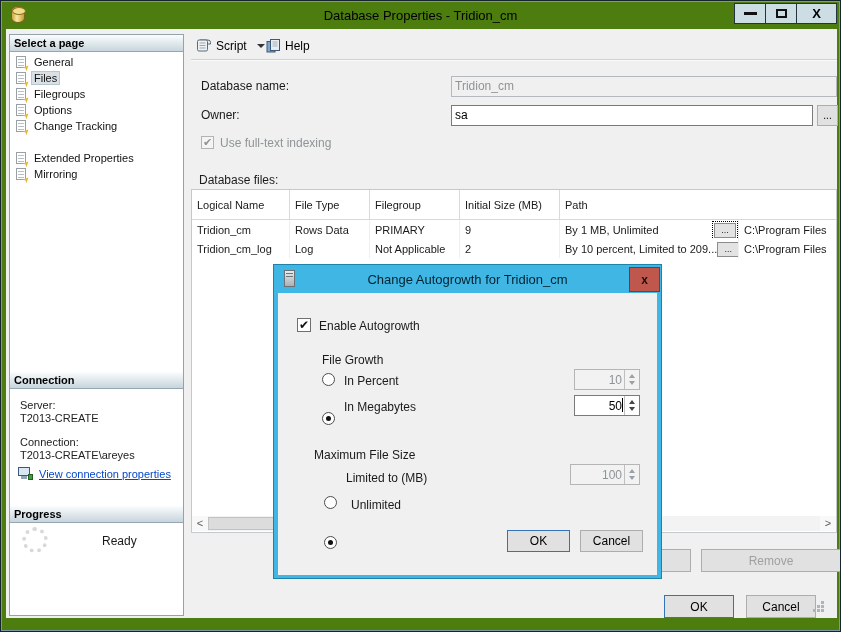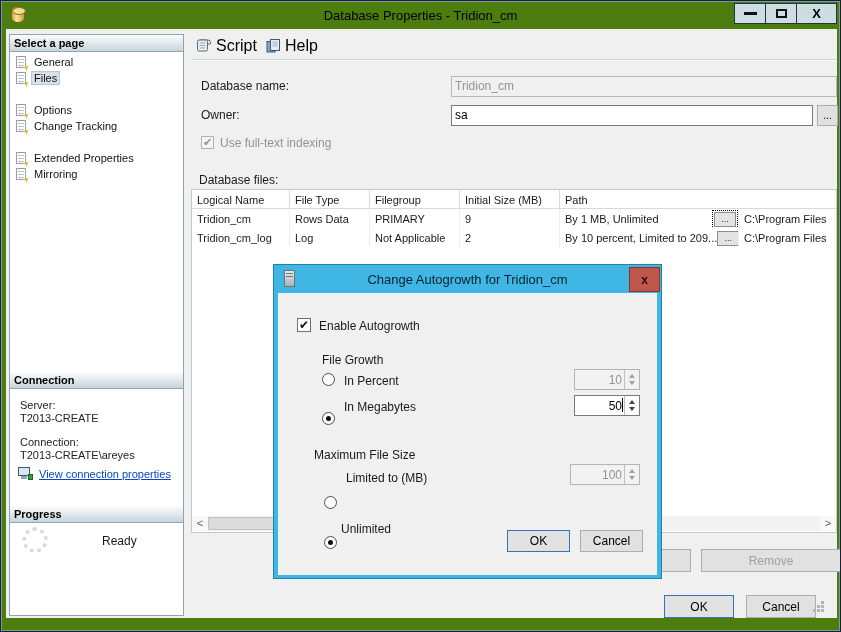--- a/index.html
+++ b/index.html
@@ -36,41 +36,41 @@
   .page-icon::after{content:"➤";position:absolute;right:-5px;bottom:-5px;color:#e6b93c;font-size:8px;
            transform:rotate(-45deg);}
   .mon-icon{width:15px;height:13px;position:relative;flex:none;}
   .mon-icon .scr{position:absolute;left:0;top:0;width:12px;height:9px;background:#d9e7f2;border:1px solid #3c5a77;}
   .mon-icon .std{position:absolute;left:3px;top:9px;width:6px;height:3px;background:#8fa6b8;}
   .mon-icon .plg{position:absolute;right:0;bottom:0;width:5px;height:6px;background:#3f9d3f;border:1px solid #226022;}
   .spin-ring{width:26px;height:26px;border:4px dotted #d9d9d9;border-radius:50%;}
   a.link{font-size:11px;color:#0646c8;text-decoration:underline;cursor:pointer;}
 
   
-  .tb-btn{display:flex;align-items:center;gap:4px;height:22px;padding:0 4px;font-size:16px;color:#000;}
+  .tb-btn{display:flex;align-items:center;gap:4px;height:22px;padding:0 4px;font-size:12px;color:#000;}
   .caret{width:0;height:0;border-left:4px solid transparent;border-right:4px solid transparent;
          border-top:4px solid #333;}
   .etch{border-top:1px solid #cdd2d5;border-bottom:1px solid #fafafa;height:2px;}
 
   
   .tbox{border:1px solid #7a7a7a;background:#fff;font-size:12px;color:#000;padding:2px 3px;}
   .tbox.disabled{background:#f0f0f0;border-color:#b5b9bd;color:#8f9496;}
   .btn{background:#e1e1e1;border:1px solid #adadad;font-size:12px;color:#000;display:flex;
        align-items:center;justify-content:center;}
   .btn.default{border-color:#3573b9;}
   .btn.disabled{color:#9f9f9f;}
   .cb{width:13px;height:13px;background:#fff;border:1px solid #707070;font-size:11px;line-height:11px;
       text-align:center;color:#111;}
   .cb.disabled{background:#f4f4f4;border-color:#b0b4b8;color:#8f9496;}
   .radio{width:13px;height:13px;border:1px solid #4d4d4d;border-radius:50%;background:#fff;position:relative;}
   .radio.sel::after{content:"";position:absolute;left:3px;top:3px;width:5px;height:5px;border-radius:50%;background:#111;}
 
   
   #files-box{left:185px;top:160px;width:646px;height:344px;background:#fff;border:1px solid #c4c9cc;}
-  .th-row{display:flex;height:19px;border-bottom:1px solid #d9d9d9;}
+  .th-row{display:flex;height:30px;border-bottom:1px solid #d9d9d9;}
   .td-row{display:flex;height:19px;align-items:center;}
   .cell{font-size:11px;color:#1a1a1a;padding:1px 0 0 5px;white-space:nowrap;overflow:hidden;display:flex;align-items:center;}
   .th-row .cell{border-right:1px solid #d9d9d9;}
   .td-row .cell{border-right:1px solid #efefef;height:100%;}
   .c0{width:98px;}.c1{width:80px;}.c2{width:90px;}.c3{width:100px;}.c4{width:179px;}.c5{width:97px;border-right:none!important;}
   .mini-browse{width:22px;height:15px;background:#e3e3e3;border:1px solid #8c8c8c;font-size:9px;
        line-height:12px;text-align:center;flex:none;margin-left:auto;margin-right:2px;}
   .mini-browse.focus{outline:1px dotted #000;outline-offset:1px;}
   
   .hscroll{position:absolute;left:0;bottom:1px;height:15px;width:100%;background:#f3f3f3;display:flex;align-items:center;}
@@ -130,20 +130,26 @@
             <i></i>
           </span>
         <span class="lab">General</span>
         </div>
       <div class="abs side-row sel" style="top:35px;align-items:center;">
         <span class="page-icon">
             <i></i>
           </span>
         <span class="lab">Files</span>
         </div>
+      <div class="abs side-row" style="top:51px;">
+        <span class="page-icon">
+            <i></i>
+          </span>
+        <span class="lab">Filegroups</span>
+        </div>
       <div class="abs side-row" style="top:67px;">
         <span class="page-icon">
             <i></i>
           </span>
         <span class="lab">Options</span>
         </div>
       <div class="abs side-row" style="top:83px;">
         <span class="page-icon">
             <i></i>
           </span>
@@ -298,19 +304,19 @@
     <div class="abs lbl" style="left:72px;top:206px;">Limited to (MB)</div>
     <div class="abs spinner disabled" style="left:296px;top:199px;width:70px;">
       <div class="val">100</div>
       <div class="arrows">
           <div class="sp-up"></div>
           <div class="sp-dn"></div>
         </div>
     </div>
 
     <div class="abs radio sel" style="left:50px;top:232px;"></div>
-    <div class="abs lbl" style="left:67px;top:233px;margin-top:24px;">Unlimited</div>
+    <div class="abs lbl" style="left:77px;top:233px;">Unlimited</div>
 
     <div class="abs btn default" style="left:233px;top:265px;width:63px;height:22px;">OK</div>
     <div class="abs btn" style="left:306px;top:265px;width:63px;height:22px;">Cancel</div>
   </div>
 
 </div>
 
 </body></html>

